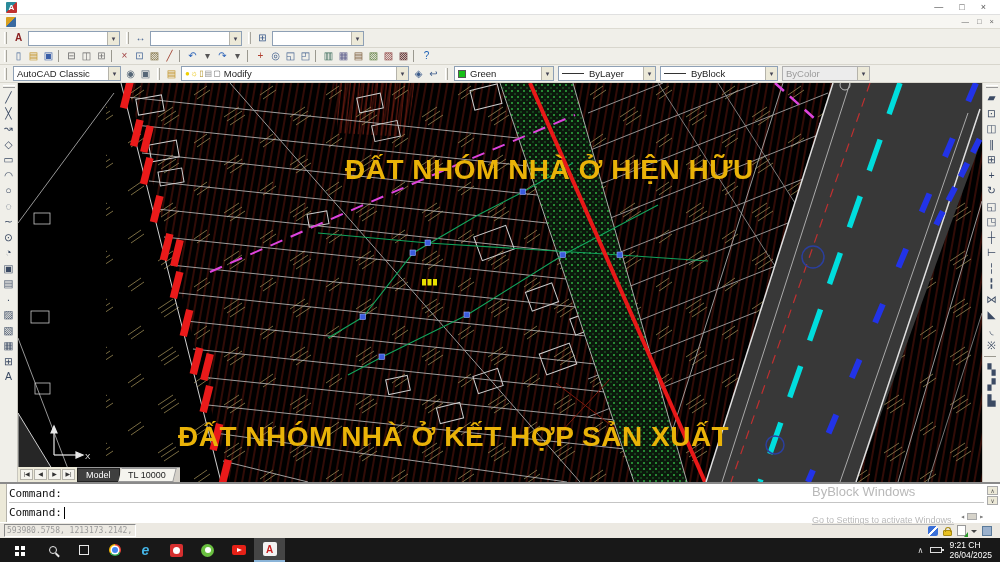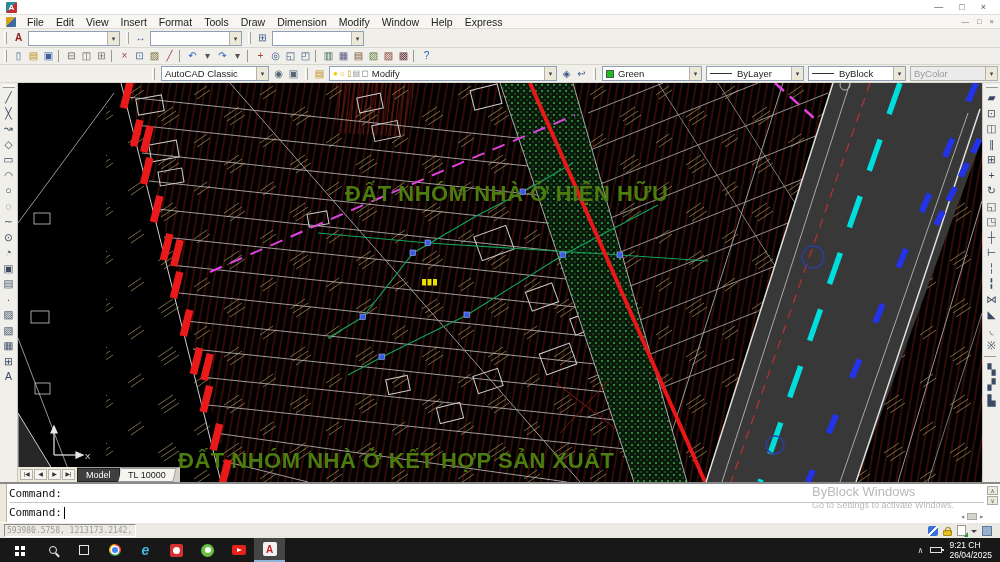--- a/index.html
+++ b/index.html
@@ -23,21 +23,21 @@
   .menu-app-icon { width: 10px; height: 10px; background: linear-gradient(135deg,#d8a020 50%,#3a6aa0 50%);
                    margin: 0 5px 0 2px; border-radius: 1px; }
   .mitem { font-size: 10.5px; color: #222; padding: 0 6px; }
   .doc-controls { margin-left: auto; display: flex; gap: 8px; padding-right: 6px; }
   .doc-controls span { font-size: 7.5px; color: #666; }
 
   
   .trow { display: flex; align-items: center; background: #f0efe9; border-bottom: 1px solid #d8d6cd; }
   .trow1 { height: 19px; }
   .trow2 { height: 17px; }
-  .trow3 { height: 18px; justify-content: flex-end; }
+  .trow3 { height: 18px; }
   .grip { width: 3px; height: 12px; border-left: 1px solid #fff; border-right: 1px solid #a8a69e; margin: 0 4px; }
   .ticon { width: 15px; height: 14px; font-size: 10px; line-height: 14px; text-align: center;
            color: #3b4a63; flex: 0 0 auto; }
   .tsep { width: 4px !important; height: 12px; border-left: 1px solid #9a988f; margin: 0 2px; }
   .combo { height: 15px; background: #fff; border: 1px solid #8ea0b5; display: flex; align-items: center;
            font-size: 9.5px; color: #222; position: relative; padding-left: 3px; margin: 0 2px; }
   .combo .arrow { margin-left: auto; width: 12px; height: 13px; background: #ece9d8; border-left: 1px solid #b5b3aa;
                   font-size: 7px; color: #445; text-align: center; line-height: 13px; }
   .combo.disabled { background: #ececec; color: #9a9a9a; border-color: #b0b0b0; }
   .swatch { width: 8px; height: 8px; margin-right: 4px; border: 1px solid #555; }
@@ -51,22 +51,22 @@
   .vtoolbar { width: 18px; background: #f0efe9; display: flex; flex-direction: column; align-items: center;
               padding-top: 2px; }
   .vtoolbar.left { border-right: 1px solid #c8c6be; }
   .vtoolbar.right { border-left: 1px solid #c8c6be; }
   .vhandle { width: 12px; height: 3px; border-top: 1px solid #fff; border-bottom: 1px solid #999; margin-bottom: 2px; }
   .vicon { width: 16px; height: 15.5px; font-size: 10.5px; line-height: 15px; text-align: center; color: #3b4a63; }
   .vicon.tsep { width: 12px !important; height: 4px; border-left: none; border-top: 1px solid #9a988f; margin: 2px 0; }
 
   .drawing { flex: 1; position: relative; background: #000; overflow: hidden; }
   .drawing svg { display: block; }
-  .cad-label { position: absolute; color: #4d7c0f; font-weight: bold; font-size: 22px;
-               letter-spacing: 0.5px; white-space: nowrap; font-family: "Liberation Sans", sans-serif; margin-top: 27px; }
+  .cad-label { position: absolute; color: #eab308; font-weight: bold; font-size: 28px;
+               letter-spacing: 0.5px; white-space: nowrap; font-family: "Liberation Sans", sans-serif; }
 
   
   .tabstrip { position: absolute; left: 0; bottom: 0; height: 15px; display: flex; align-items: flex-end;
               background: #d4d0c8; border-top: 1px solid #999; padding-right: 6px; }
   .tabnav { display: flex; align-items: center; height: 15px; padding: 0 2px; gap: 1px; background: #ece9d8; }
   .tabnav span { font-size: 6px; color: #333; border: 1px solid #b5b3aa; background: #f5f4ee;
                  width: 13px; height: 11px; line-height: 9px; text-align: center; }
   .tab { height: 14px; font-size: 9px; padding: 0 8px; display: flex; align-items: center; }
   .tab.model { background: #3f3f3f; color: #fff; border: 1px solid #222; }
   .tab.layout { background: #f5f4ee; color: #222; border: 1px solid #999; border-left: none;
@@ -78,21 +78,21 @@
          font-family: "DejaVu Sans Mono", monospace; }
   .cmd-grip { position: absolute; left: 0; top: 0; bottom: 0; width: 7px; background: #ece9d8;
               border-right: 1px solid #b5b3aa; }
   .cmd-line { margin-left: 9px; margin-right: 16px; font-size: 11px; color: #111; height: 19px;
               display: flex; align-items: center; }
   .cmd-line.first { border-bottom: 1px solid #c5c5c5; }
   .cursor { display: inline-block; width: 1px; height: 12px; background: #000; margin-left: 2px; }
   .watermark { position: absolute; left: 812px; top: 0px; color: #b9b9b9;
                font-family: "Liberation Sans", sans-serif; pointer-events: none; }
   .watermark .w1 { font-size: 13px; }
-  .watermark .w2 { font-size: 9px; margin-top: 1px; }
+  .watermark .w2 { font-size: 9px; margin-top: 16px; text-decoration: underline; }
   .cmd-vscroll { position: absolute; right: 2px; top: 2px; display: flex; flex-direction: column; gap: 1px; }
   .cmd-vscroll span { width: 11px; height: 9px; background: #ece9d8; border: 1px solid #aaa;
                       font-size: 6px; line-height: 7px; text-align: center; color: #555; }
   .cmd-hscroll { position: absolute; right: 16px; bottom: 1px; display: flex; align-items: center; gap: 2px;
                  font-size: 8px; color: #777; }
   .cmd-hscroll .thumb { width: 10px; height: 7px; background: #d6d3ca; border: 1px solid #aaa; }
 
   
   .statusbar { height: 16px; background: #ece9e2; display: flex; align-items: center; padding: 0 4px;
                border-top: 1px solid #fff; }
@@ -161,35 +161,20 @@
     <div class="win-controls">
 
     <span>—</span>
         <span>□</span>
         <span>×</span>
       </div>
   </div>
 
   <div class="menubar">
     <div class="menu-app-icon"></div>
-    <div style="display:flex">
-
-    <span class="mitem">File</span>
-        <span class="mitem">Edit</span>
-        <span class="mitem">View</span>
-        <span class="mitem">Insert</span>
-        <span class="mitem">Format</span>
-        <span class="mitem">Tools</span>
-        <span class="mitem">Draw</span>
-        <span class="mitem">Dimension</span>
-        <span class="mitem">Modify</span>
-        <span class="mitem">Window</span>
-        <span class="mitem">Help</span>
-        <span class="mitem">Express</span>
-      </div>
     <div class="doc-controls">
 
     <span>—</span>
         <span>□</span>
         <span>×</span>
       </div>
   </div>
 
   <div class="trow trow1">
     <div class="grip"></div>
@@ -287,21 +272,21 @@
     <div class="combo" style="width:100px">
       <span class="swatch swatch-green"></span>
       <span>Green</span>
       <span class="arrow">▾</span>
     </div>
     <div class="combo" style="width:98px">
       <span class="ltline"></span>
       <span>ByLayer</span>
       <span class="arrow">▾</span>
     </div>
-    <div class="combo" style="width:98px">
+    <div class="combo" style="width:118px">
       <span class="ltline"></span>
       <span>ByBlock</span>
       <span class="arrow">▾</span>
     </div>
     <div class="combo disabled" style="width:88px">
       <span>ByColor</span>
       <span class="arrow">▾</span>
     </div>
   </div>
 

